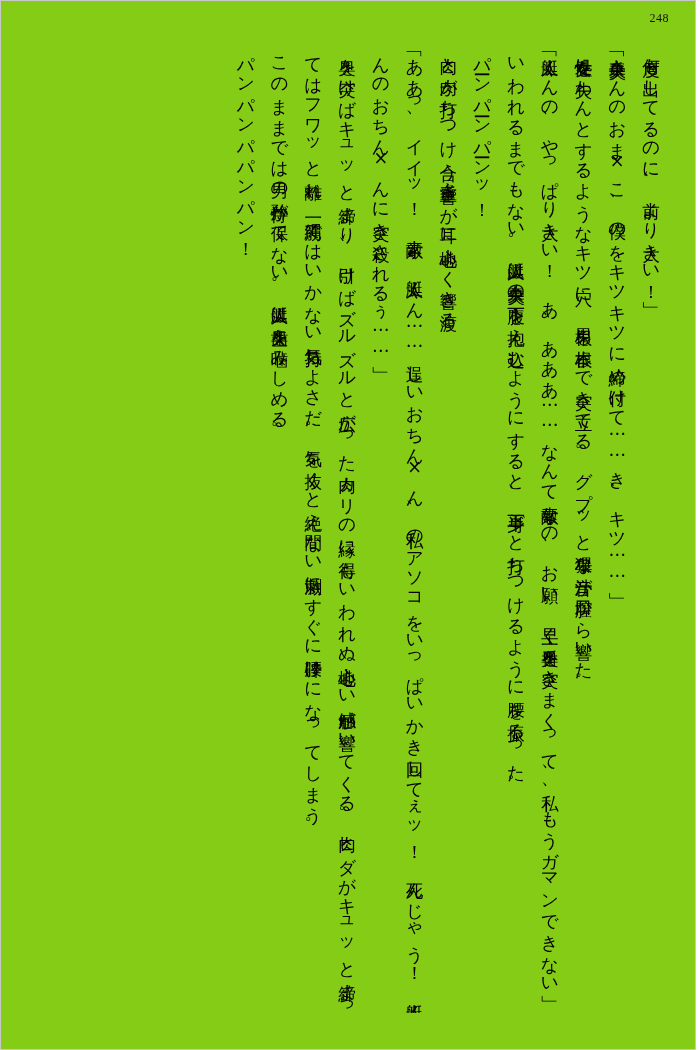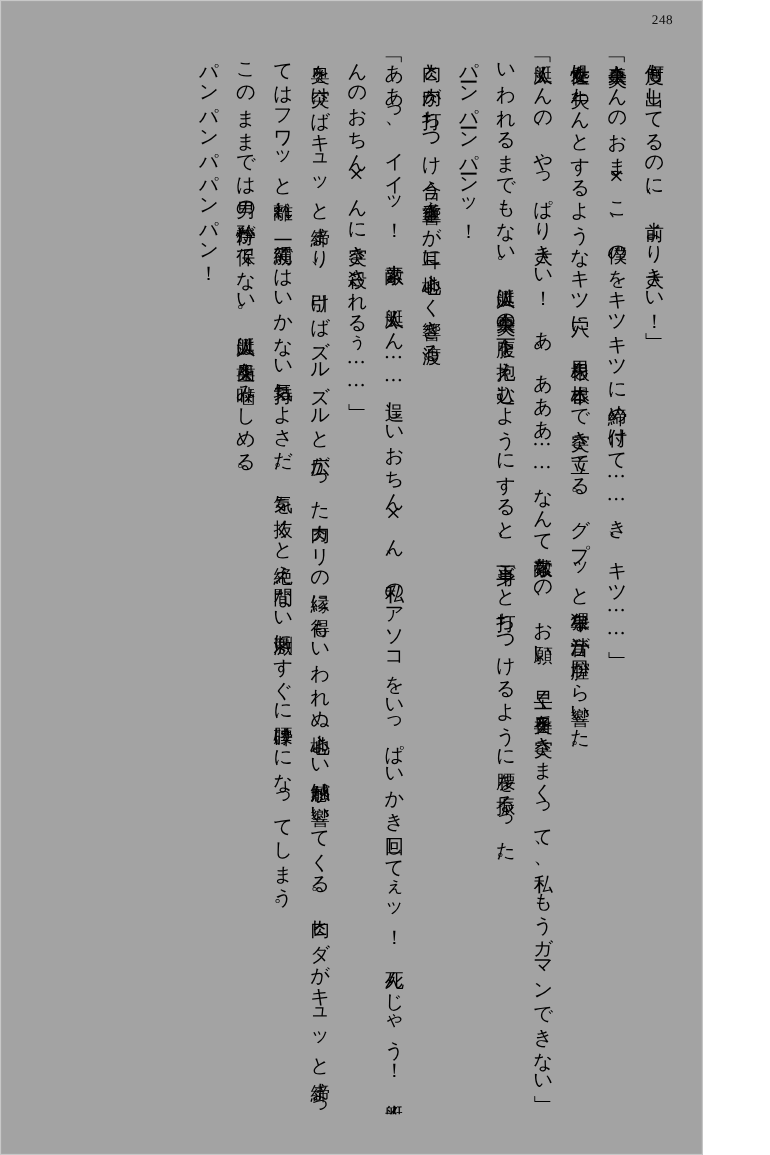--- a/index.html
+++ b/index.html
@@ -12,25 +12,25 @@
     height: 1050px;
     font-family: "Liberation Serif", "DejaVu Serif", serif;
     color: #000000;
     overflow: hidden;
     position: relative;
   }
   #page {
     position: absolute;
     left: 0;
     top: 0;
-    width: 639px;
+    width: 696px;
     height: 1050px;
     box-sizing: border-box;
     border: 1px solid #c8c8c8;
-    background: #a3a3a3;
+    background: #84cc16;
   }
   #page-number {
     position: absolute;
     top: 10px;
     right: 26px;
     font-size: 12px;
     letter-spacing: 0.5px;
     color: #111111;
     font-family: "Liberation Serif", "DejaVu Serif", serif;
   }

